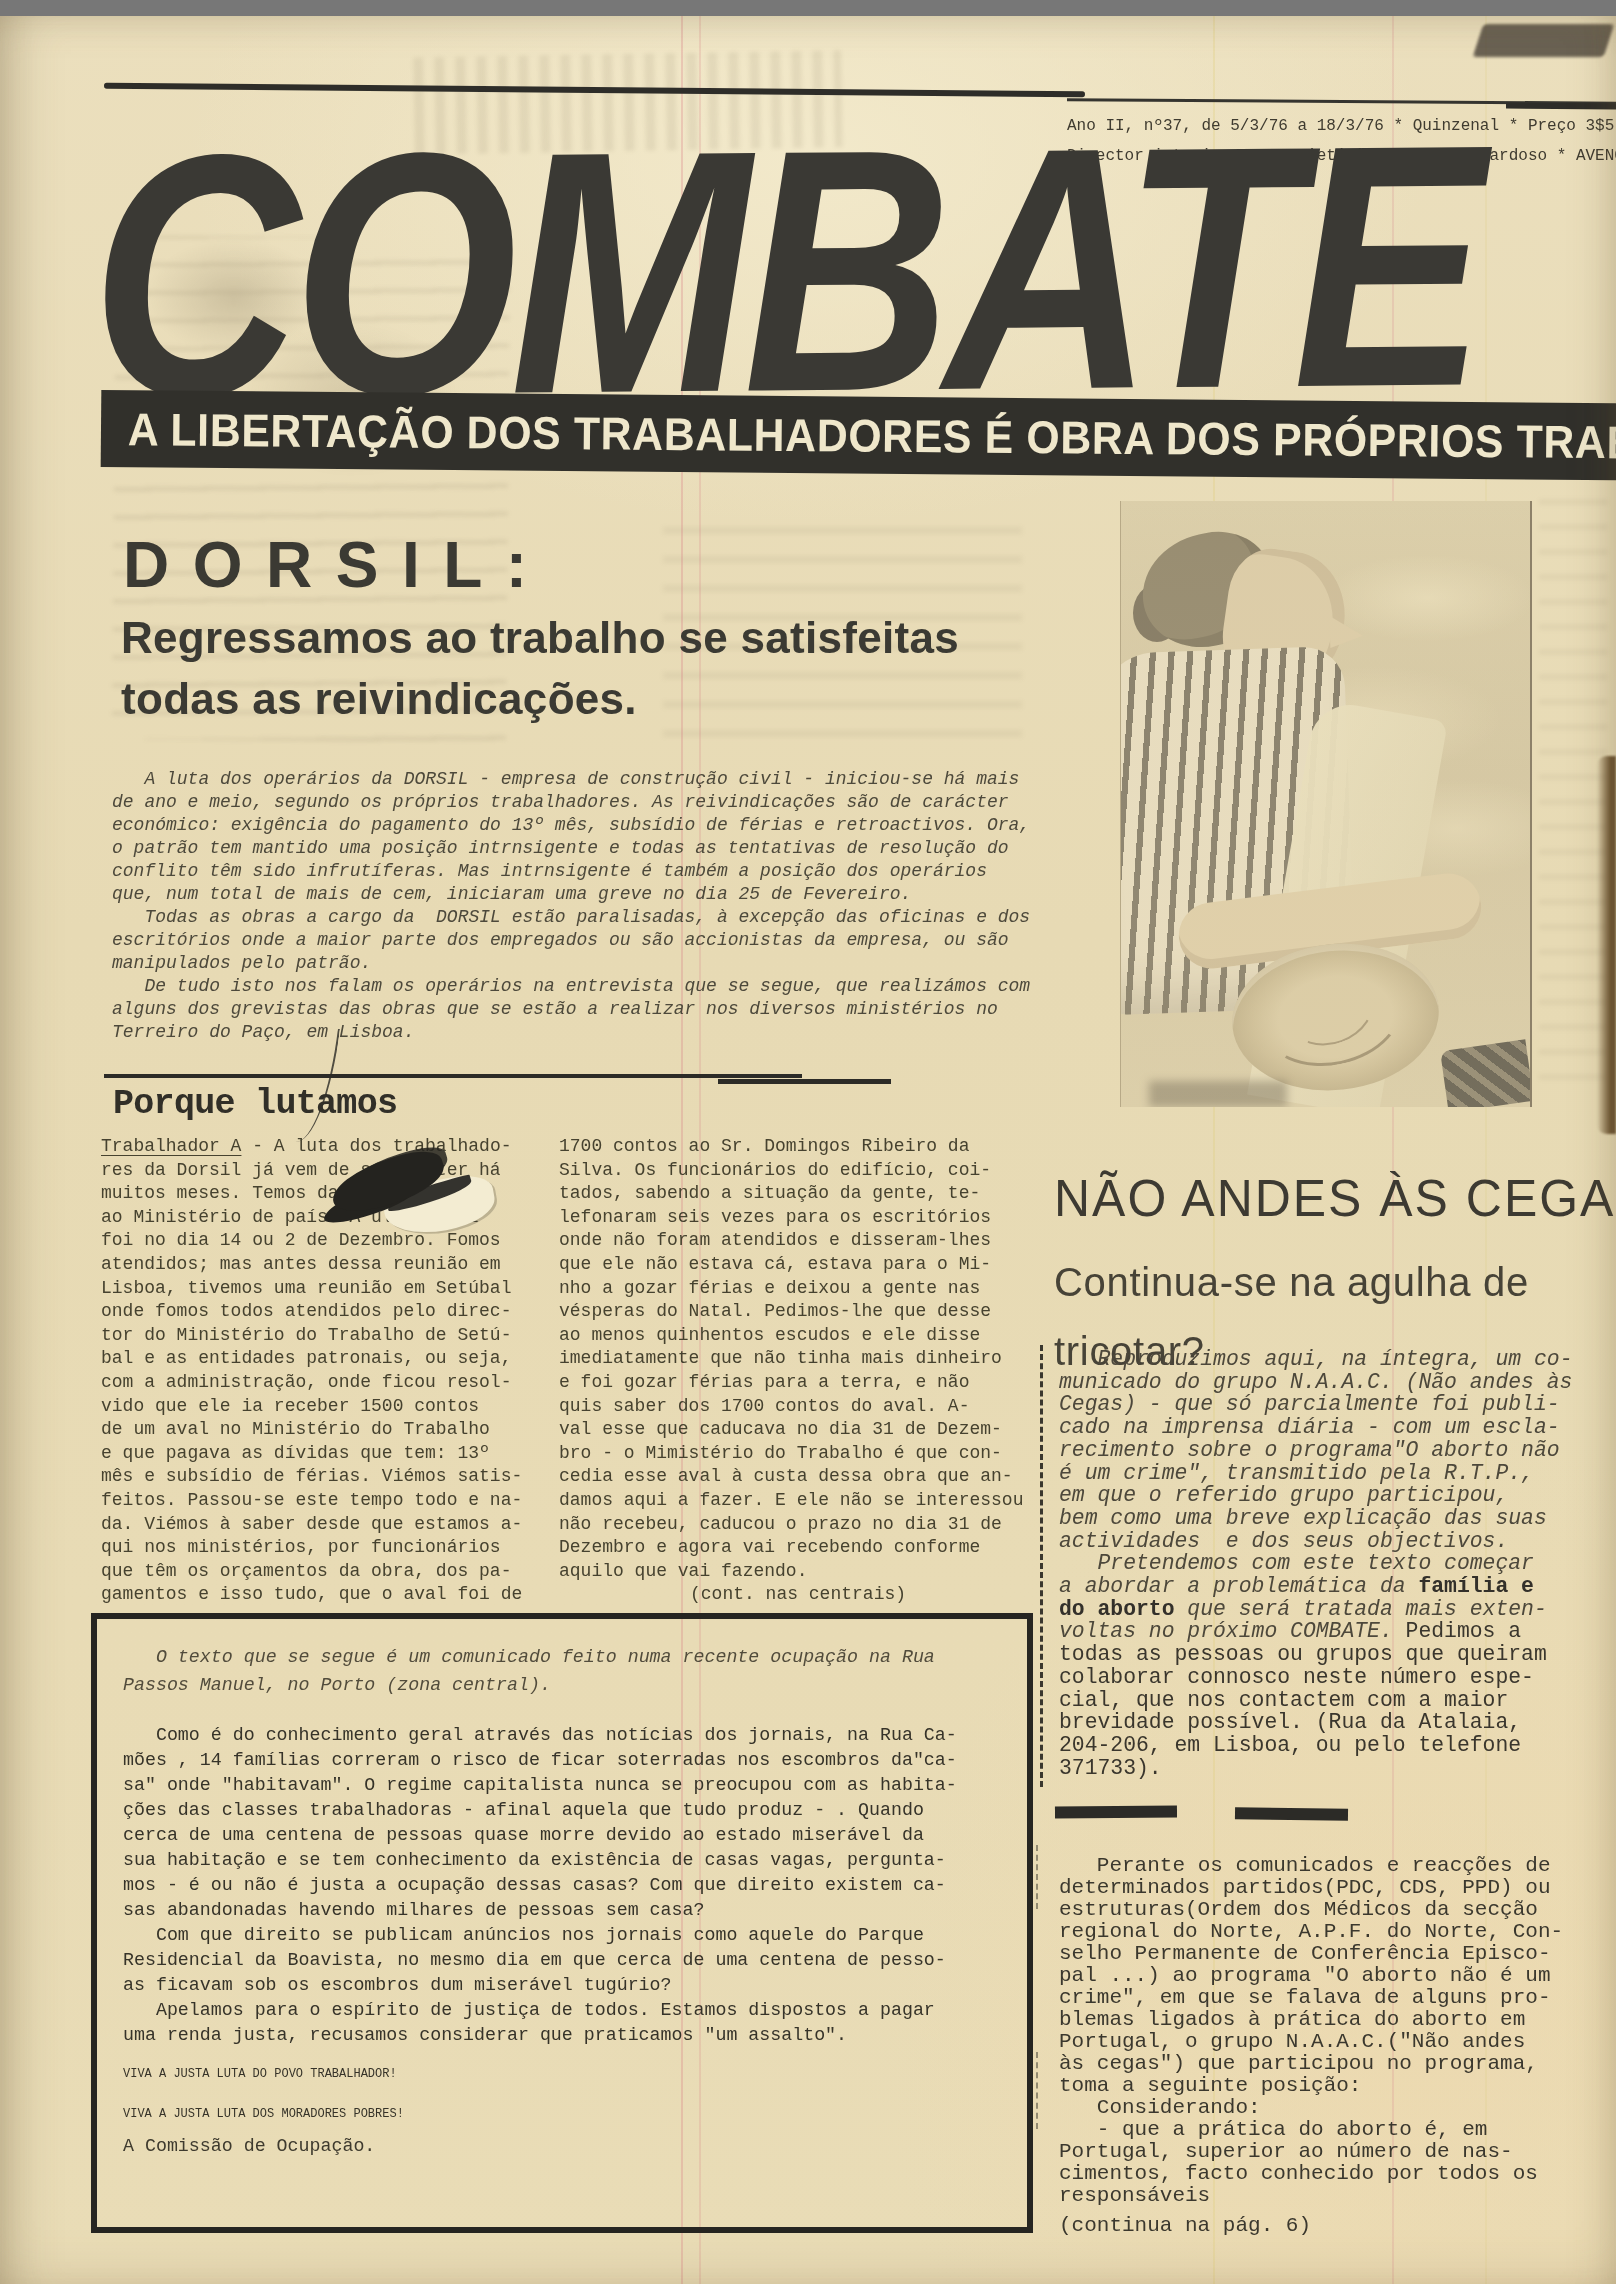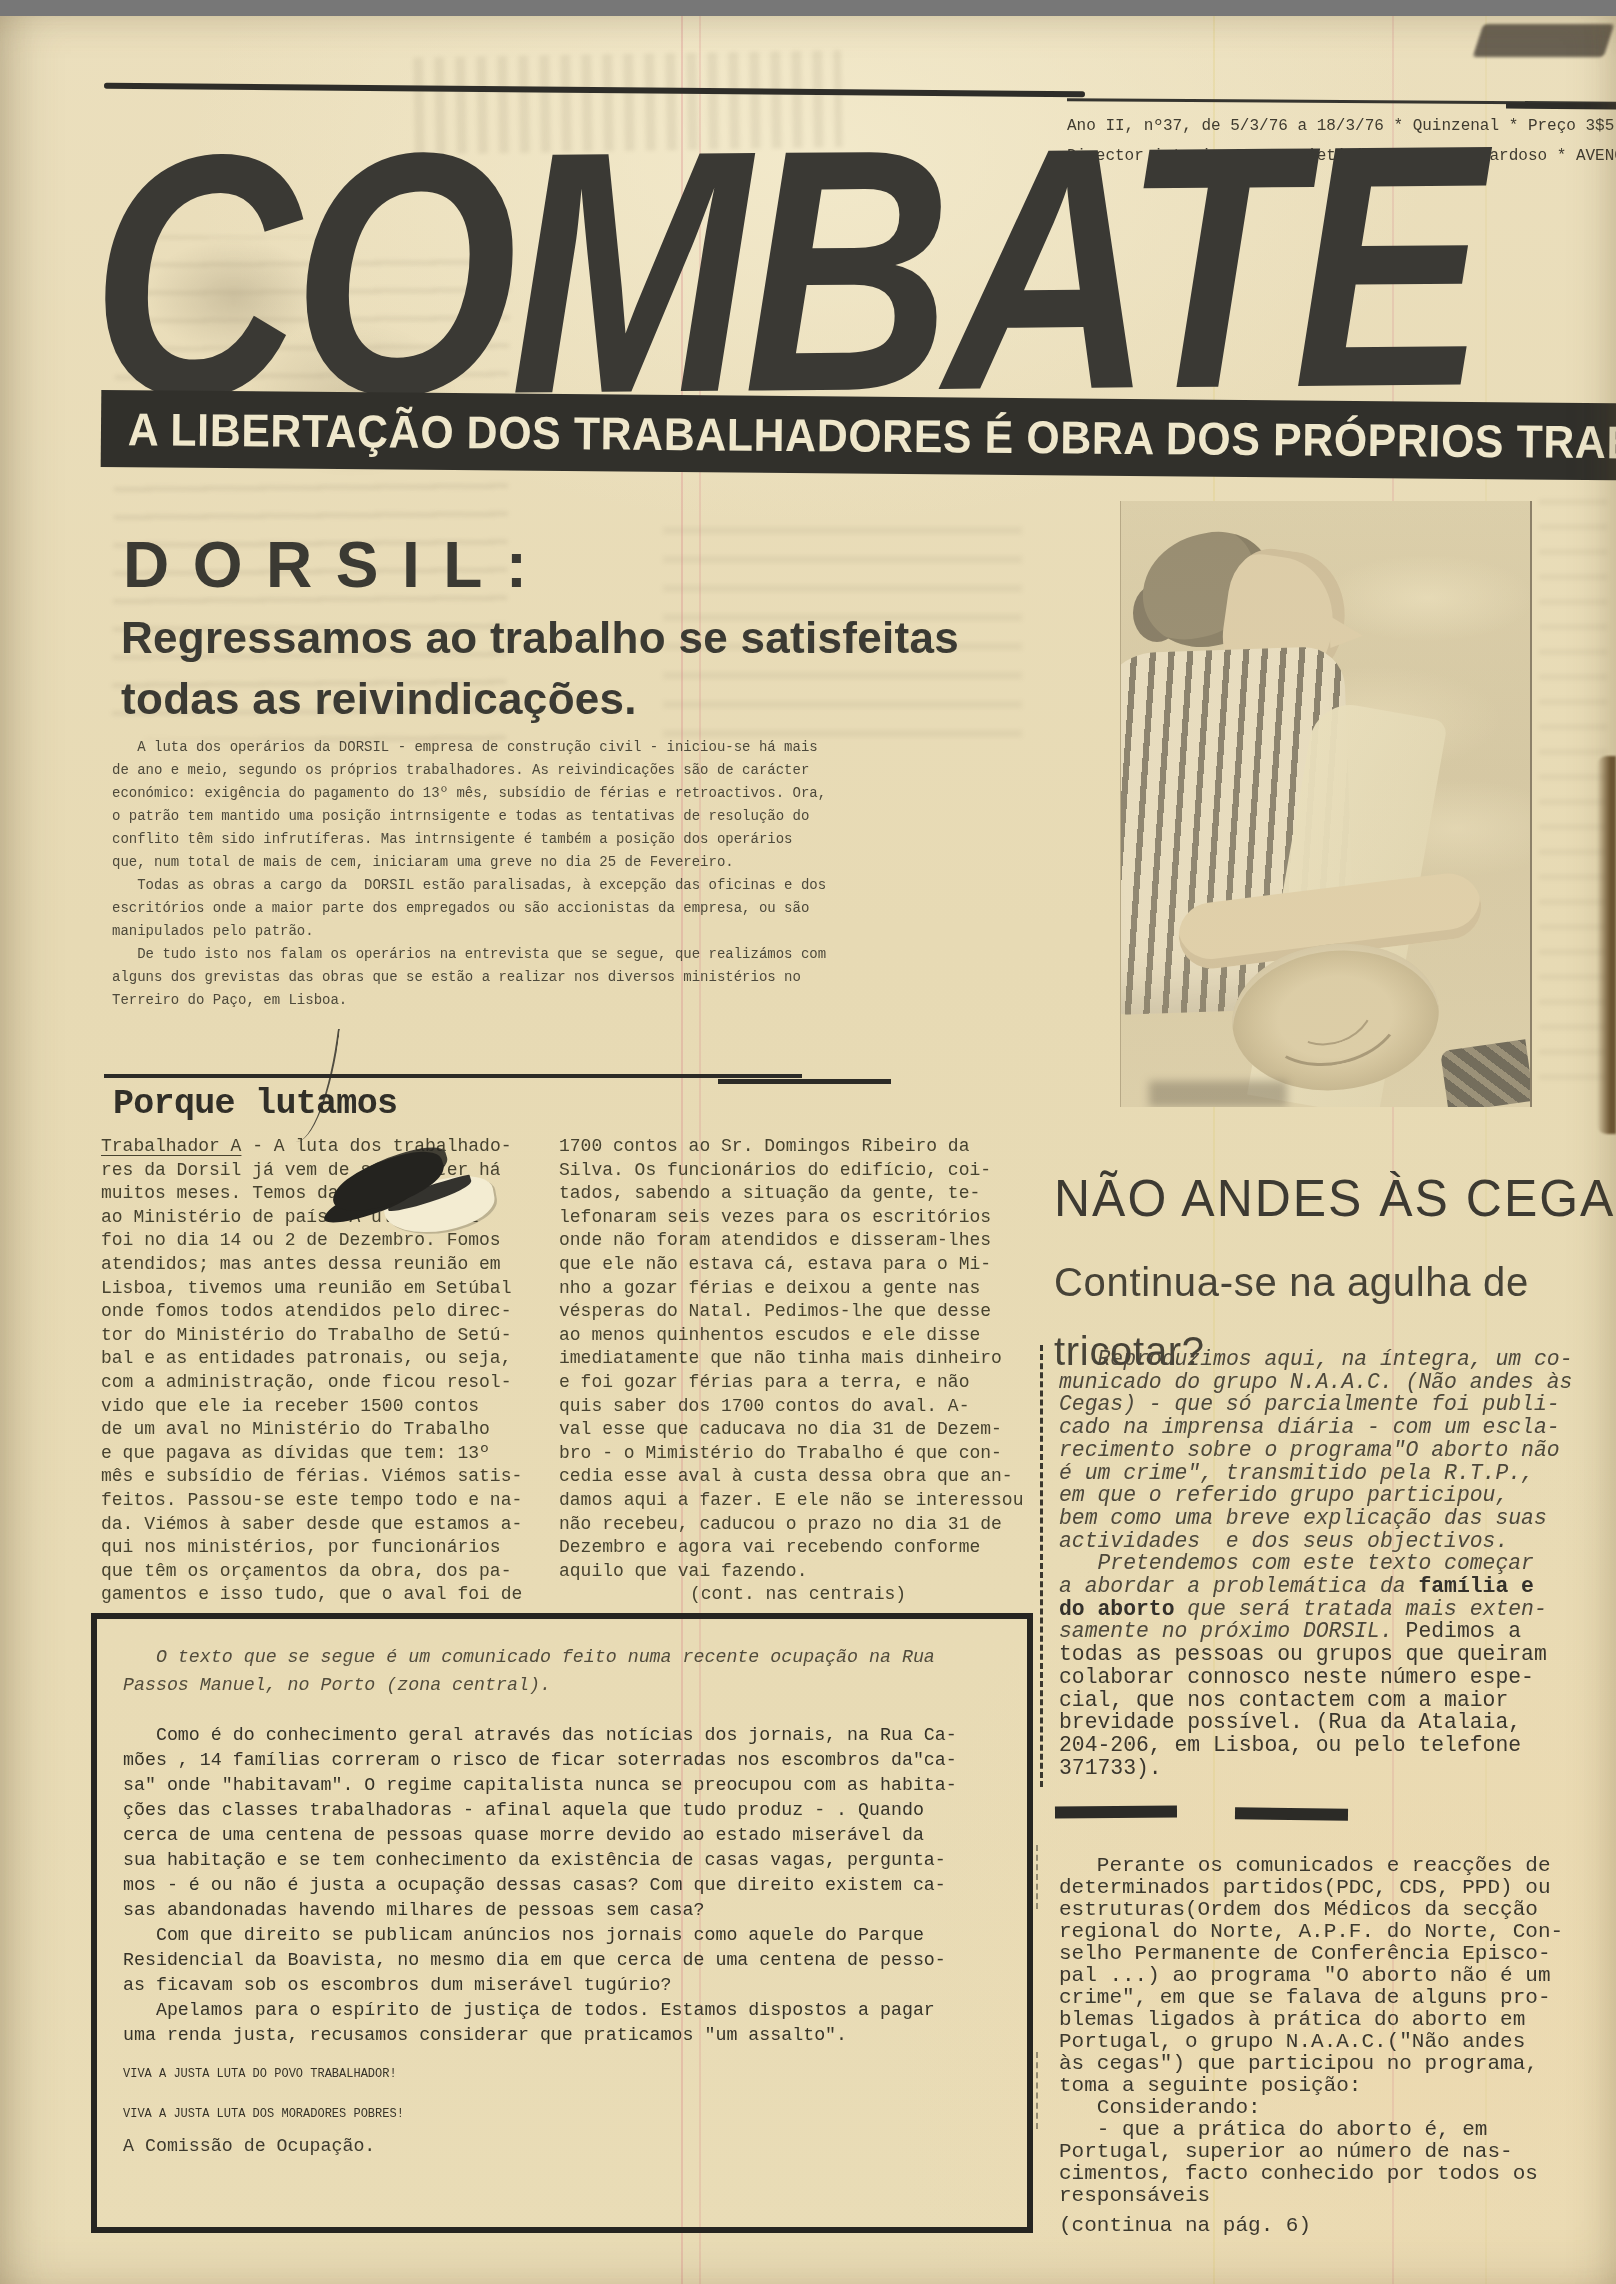--- a/index.html
+++ b/index.html
@@ -40,21 +40,21 @@
     transform-origin:0 50%;display:flex;align-items:center;overflow:hidden;z-index:5;
   }
   .banner span{
     font-weight:700;font-size:46px;line-height:1;color:#efe7cb;letter-spacing:0.7px;
     transform:scaleX(.93);transform-origin:0 50%;padding-left:29px;white-space:nowrap;
   }
 
   
   .kicker{left:123px;top:517px;font-weight:700;font-size:64px;line-height:1;letter-spacing:23.5px;color:#3b3a33;}
   .headline{left:121px;top:591px;font-weight:700;font-size:44px;line-height:61px;color:#3b3a33;white-space:pre-line;letter-spacing:0.3px;}
-  .lead{left:112px;top:720px;width:932px;font-size:14px;line-height:23px;color:#4d493b;}
+  .lead{left:112px;top:752px;width:932px;font-style:italic;font-size:18px;line-height:23px;color:#4d493b;}
   .scribble{left:290px;top:1010px;width:41px;height:117px;border-right:2.8px solid #2b2a25;
     border-radius:0 0 70% 0 / 0 0 100% 0;transform:rotate(7deg);opacity:.8;}
   .rule1{left:104px;top:1058px;width:698px;height:4.1px;background:#2c2b27;}
   .rule2{left:718px;top:1063px;width:173px;height:4.8px;background:#2c2b27;}
   .section-title{left:113px;top:1071px;font-weight:700;font-size:35px;line-height:1;color:#312f28;letter-spacing:-0.7px;}
   .col1{left:101px;top:1119px;width:461px;font-size:18px;line-height:23.6px;color:#46422f;}
   .col2{left:559px;top:1119px;width:467px;font-size:18px;line-height:23.6px;color:#46422f;}
   .u{text-decoration:underline;text-underline-offset:3.5px;text-decoration-thickness:1.4px;}
   .cont-centrais{padding-left:131px;}
   .torn-patch{left:384px;top:1164px;width:111px;height:51px;background:#f3ecd2;border-radius:50% 40% 55% 60%;
@@ -295,21 +295,21 @@
 Cegas) - que só parcialmente foi publi-
 cado na imprensa diária - com um escla-
 recimento sobre o programa"O aborto não
 é um crime", transmitido pela R.T.P.,
 em que o referido grupo participou,
 bem como uma breve explicação das suas
 actividades  e dos seus objectivos.
    Pretendemos com este texto começar
 a abordar a problemática da </span><span class="bold">família e
 do aborto</span><span class="it"> que será tratada mais exten-
-samente no próximo DORSIL. </span><span class="up">Pedimos a
+voltas no próximo COMBATE. </span><span class="up">Pedimos a
 todas as pessoas ou grupos que queiram
 colaborar connosco neste número espe-
 cial, que nos contactem com a maior
 brevidade possível. (Rua da Atalaia,
 204-206, em Lisboa, ou pelo telefone
 371733).</span></div>
   <div class="abs bar-a"></div>
   <div class="abs bar-b"></div>
   <div class="abs naac-body tw">   Perante os comunicados e reacções de
 determinados partidos(PDC, CDS, PPD) ou

